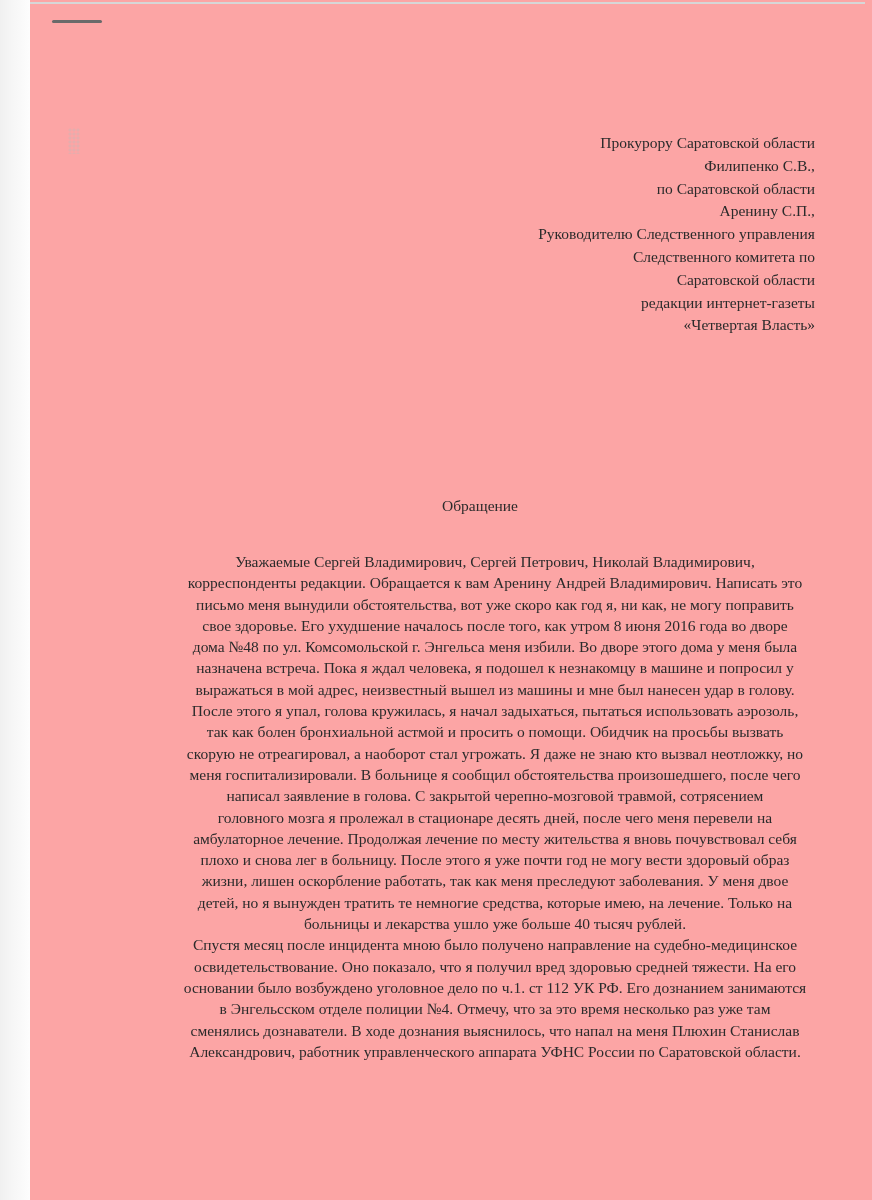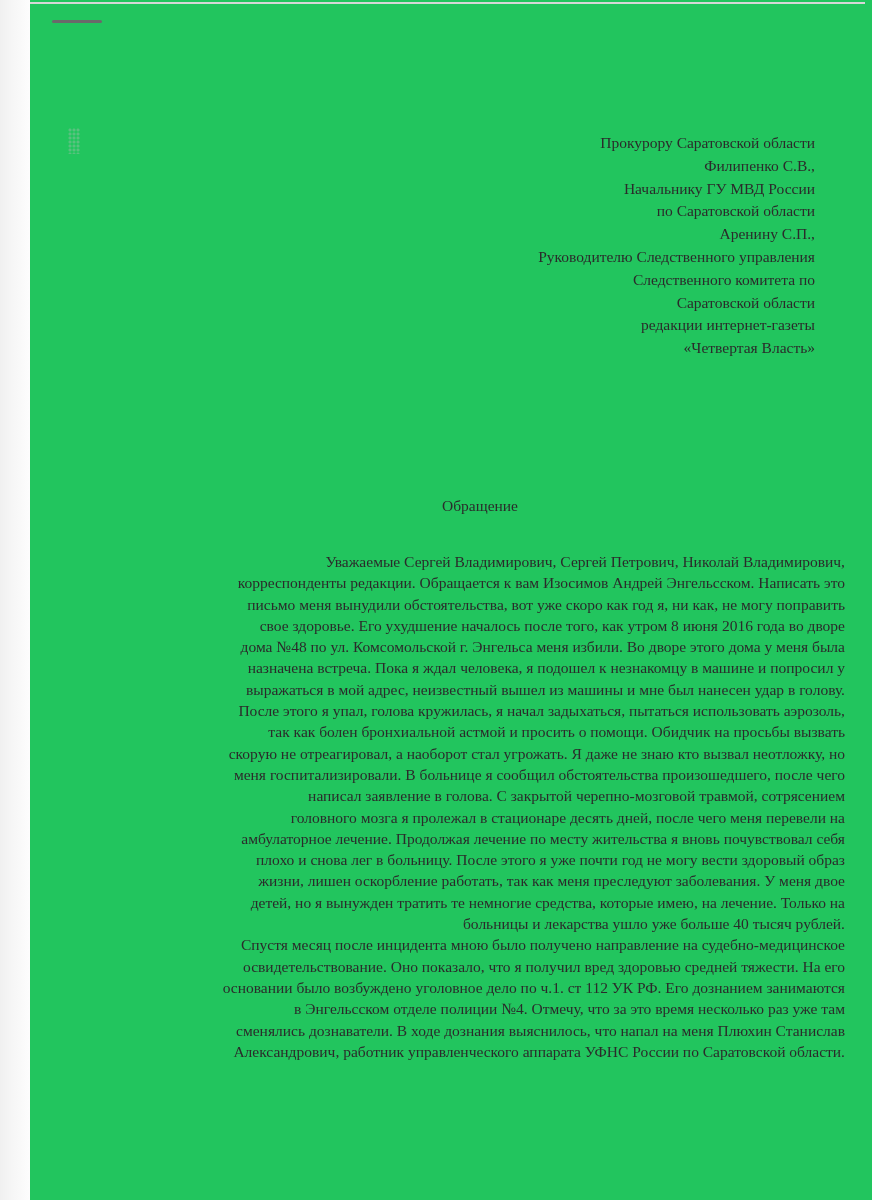--- a/index.html
+++ b/index.html
@@ -5,21 +5,21 @@
   html, body { margin: 0; padding: 0; }
   body {
     width: 872px; height: 1200px; overflow: hidden;
     background: #ffffff;
     font-family: "Liberation Serif", "DejaVu Serif", serif;
     color: #2b2b2b;
     position: relative;
   }
   .page {
     position: absolute; left: 0; top: 0; width: 872px; height: 1200px;
-    background: #22c55e;
+    background: #fca5a5;
   }
   .left-shadow {
     position: absolute; left: 0; top: 0; width: 30px; height: 1200px;
     background: linear-gradient(to right, #f0f0f0 0%, #f6f6f6 40%, #fdfdfd 100%);
   }
   .top-edge {
     position: absolute; left: 30px; top: 2px; width: 835px; height: 2px;
     background: #d7d7d7;
   }
   .staple-mark {
@@ -37,54 +37,53 @@
     font-size: 15.5px; line-height: 22.8px;
   }
   .addressee div { white-space: nowrap; }
   .title {
     position: absolute; left: 0; width: 960px; top: 497px;
     text-align: center; font-size: 15.5px;
   }
   .body-text {
     position: absolute; left: 145px; width: 700px; top: 551px;
     font-size: 15.5px; line-height: 21.3px;
-    text-align: right;
+    text-align: center;
   }
   .body-text p { margin: 0; }
   .body-text p + p { margin-top: 0; }
   .line { display: block; white-space: nowrap; }
 </style>
 </head>
 <body>
 
 <div class="page">
   <div class="left-shadow"></div>
   <div class="top-edge"></div>
   <div class="staple-mark"></div>
   <div class="stamp-ghost"></div>
 
   <div class="addressee">
     <div>Прокурору Саратовской области</div>
     <div>Филипенко С.В.,</div>
-    <div>Начальнику ГУ МВД России</div>
     <div>по Саратовской области</div>
     <div>Аренину С.П.,</div>
     <div>Руководителю Следственного управления</div>
     <div>Следственного комитета по</div>
     <div>Саратовской области</div>
     <div>редакции интернет-газеты</div>
     <div>«Четвертая Власть»</div>
   </div>
 
   <div class="title">Обращение</div>
 
   <div class="body-text">
     <p>
       <span class="line">Уважаемые Сергей Владимирович, Сергей Петрович, Николай Владимирович,</span>
-      <span class="line">корреспонденты редакции. Обращается к вам Изосимов Андрей Энгельсском. Написать это</span>
+      <span class="line">корреспонденты редакции. Обращается к вам Аренину Андрей Владимирович. Написать это</span>
       <span class="line">письмо меня вынудили обстоятельства, вот уже скоро как год я, ни как, не могу поправить</span>
       <span class="line">свое здоровье. Его ухудшение началось после того, как утром 8 июня 2016 года во дворе</span>
       <span class="line">дома №48 по ул. Комсомольской г. Энгельса меня избили. Во дворе этого дома у меня была</span>
       <span class="line">назначена встреча.  Пока я ждал человека, я подошел к незнакомцу в машине и попросил у</span>
       <span class="line">выражаться в мой адрес, неизвестный вышел из машины и мне был нанесен удар в голову.</span>
       <span class="line">После этого я упал, голова кружилась,  я начал задыхаться, пытаться использовать аэрозоль,</span>
       <span class="line">так как болен бронхиальной астмой и просить о помощи. Обидчик на просьбы вызвать</span>
       <span class="line">скорую не отреагировал, а наоборот стал угрожать. Я даже не знаю кто вызвал неотложку, но</span>
       <span class="line">меня госпитализировали. В больнице я сообщил обстоятельства произошедшего, после чего</span>
       <span class="line">написал заявление в голова. С закрытой черепно-мозговой травмой, сотрясением</span>

